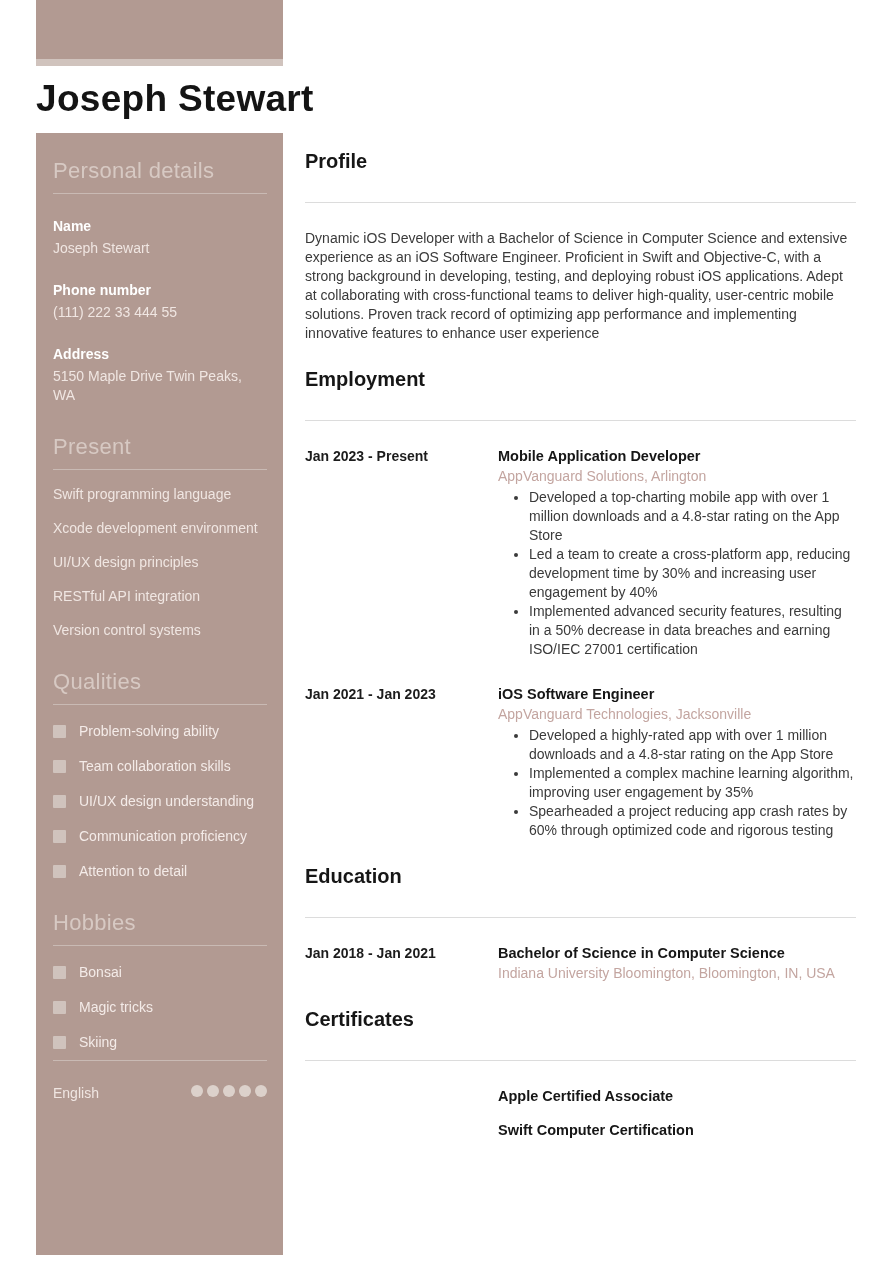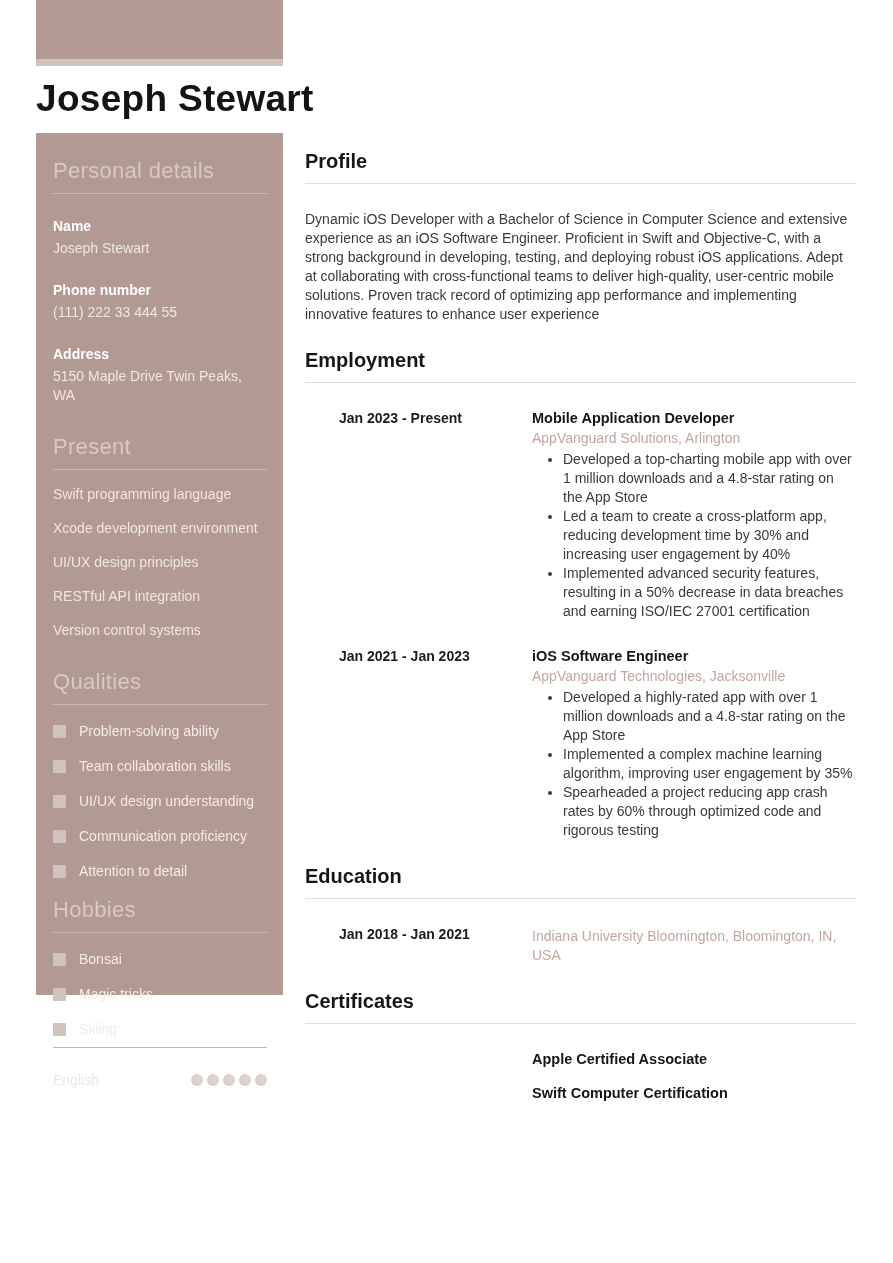--- a/index.html
+++ b/index.html
@@ -36,21 +36,21 @@
     font-weight: bold;
     color: #141414;
     letter-spacing: 0.3px;
     white-space: nowrap;
   }
 
   
   .sidebar {
     position: absolute;
     left: 36px; top: 133px;
-    width: 247px; height: 862px;
+    width: 247px; height: 1122px;
     background: #b29a92;
     padding: 13px 16px 0 17px;
     color: #ffffff;
   }
   .side-heading {
     margin: 12px 0 0 0;
     font-size: 22px;
     font-weight: 400;
     color: #d7c9c3;
     letter-spacing: 0.3px;
@@ -91,21 +91,21 @@
   .check-item:first-of-type { margin-top: 25px; }
   .square-bullet {
     flex: 0 0 auto;
     width: 13px; height: 13px;
     margin: 2px 13px 0 0;
     background: #d0c3bd;
     border-radius: 1px;
   }
   .lang-row {
     display: flex;
-    align-items: center;
+    align-items: flex-start;
     justify-content: space-between;
     margin-top: 24px;
   }
   .lang-name { font-size: 14px; color: #f0e6e2; }
   .lang-dots { display: flex; gap: 4px; }
   .dot {
     width: 12px; height: 12px;
     border-radius: 50%;
     background: #dcd1cb;
   }
@@ -117,33 +117,32 @@
     width: 551px;
     color: #3a3a3a;
   }
   .section { margin-top: 25px; }
   .section:first-child { margin-top: 0; }
   .section-heading {
     margin: 0;
     font-size: 20px;
     font-weight: bold;
     color: #161616;
-    padding-bottom: 10px;
+    padding-bottom: 29px;
     border-bottom: 1px solid #dcdcdc;
   }
   .profile-text {
     margin: 26px 0 14px 0;
     font-size: 14px;
     line-height: 19px;
     color: #3a3a3a;
   }
   .entry {
     display: flex;
     margin-top: 26px;
-    margin-left: 34px;
   }
   .entry-period {
     flex: 0 0 193px;
     font-size: 14px;
     font-weight: bold;
     color: #1c1c1c;
     line-height: 18px;
   }
   .entry-body { flex: 1 1 auto; }
   .entry-title {
@@ -223,21 +222,21 @@
     </div>
     <div class="check-item">
       <span class="square-bullet"></span>
       <span>Communication proficiency</span>
     </div>
     <div class="check-item">
       <span class="square-bullet"></span>
       <span>Attention to detail</span>
     </div>
 
-    <h2 class="side-heading" style="margin-top:17px;">Hobbies</h2>
+    <h2 class="side-heading" style="margin-top:30px;">Hobbies</h2>
     <hr class="side-rule">
     <div class="check-item">
       <span class="square-bullet"></span>
       <span>Bonsai</span>
     </div>
     <div class="check-item">
       <span class="square-bullet"></span>
       <span>Magic tricks</span>
     </div>
     <div class="check-item">
@@ -293,20 +292,21 @@
           </ul>
         </div>
       </div>
     </section>
 
     <section class="section">
       <h2 class="section-heading">Education</h2>
       <div class="entry">
         <div class="entry-period">Jan 2018 - Jan 2021</div>
         <div class="entry-body">
+          <div class="entry-title">Bachelor of Science in Computer Science</div>
           <div class="entry-company">Indiana University Bloomington, Bloomington, IN, USA</div>
         </div>
       </div>
     </section>
 
     <section class="section">
       <h2 class="section-heading">Certificates</h2>
       <div class="entry cert-entry">
         <div class="entry-period"></div>
         <div class="entry-body">

